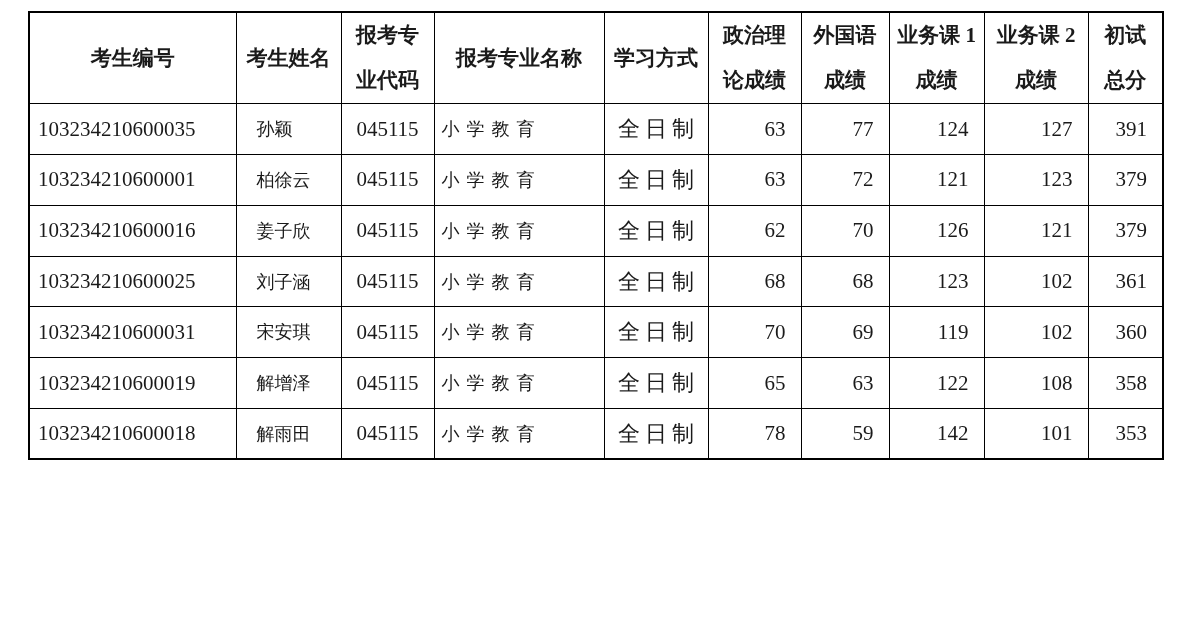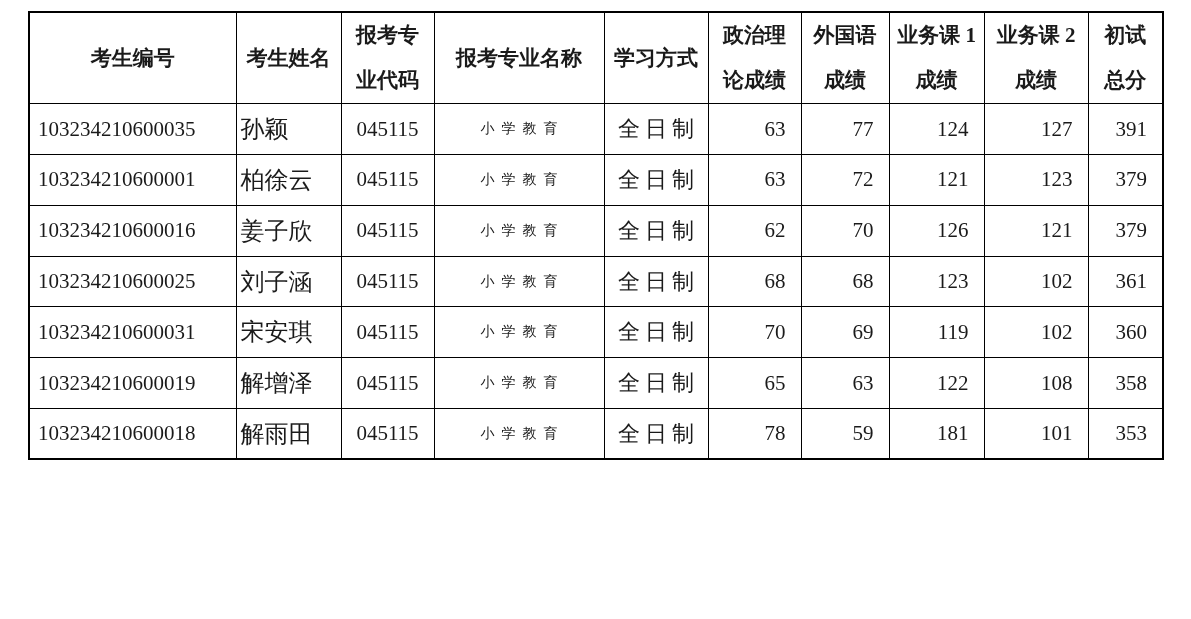--- a/index.html
+++ b/index.html
@@ -51,23 +51,23 @@
   .col-3  { width: 93px;  }
   .col-4  { width: 170px; }
   .col-5  { width: 104px; }
   .col-6  { width: 93px;  }
   .col-7  { width: 88px;  }
   .col-8  { width: 95px;  }
   .col-9  { width: 104px; }
   .col-10 { width: 75px;  }
   
   .score-table td.c1 { text-align: left;  padding-left: 8px; margin-left: 12px; }
-  .score-table td.c2 { text-align: left;  padding-left: 4px; font-size: 24px; }
+  .score-table td.c2 { text-align: left;  padding-left: 20px; font-size: 18px; }
   .score-table td.c3 { text-align: center; }
-  .score-table td.c4 { text-align: center; font-size: 14px; letter-spacing: 7px; text-indent: 7px; }
+  .score-table td.c4 { text-align: left; font-size: 18px; letter-spacing: 7px; text-indent: 7px; }
   .score-table td.c5 { text-align: center; font-size: 22px; letter-spacing: 5px; text-indent: 5px; }
   .score-table td.c6,
   .score-table td.c7,
   .score-table td.c8,
   .score-table td.c9,
   .score-table td.c10 { text-align: right; padding-right: 15px; }
 </style>
 </head>
 <body>
 
@@ -179,19 +179,19 @@
           <td class="c10">358</td>
         </tr>
         <tr>
           <td class="c1">103234210600018</td>
           <td class="c2">解雨田</td>
           <td class="c3">045115</td>
           <td class="c4">小学教育</td>
           <td class="c5">全日制</td>
           <td class="c6">78</td>
           <td class="c7">59</td>
-          <td class="c8">181</td>
+          <td class="c8">142</td>
           <td class="c9">101</td>
           <td class="c10">353</td>
         </tr>
       </tbody>
   </table>
 </div>
 
 </body></html>

